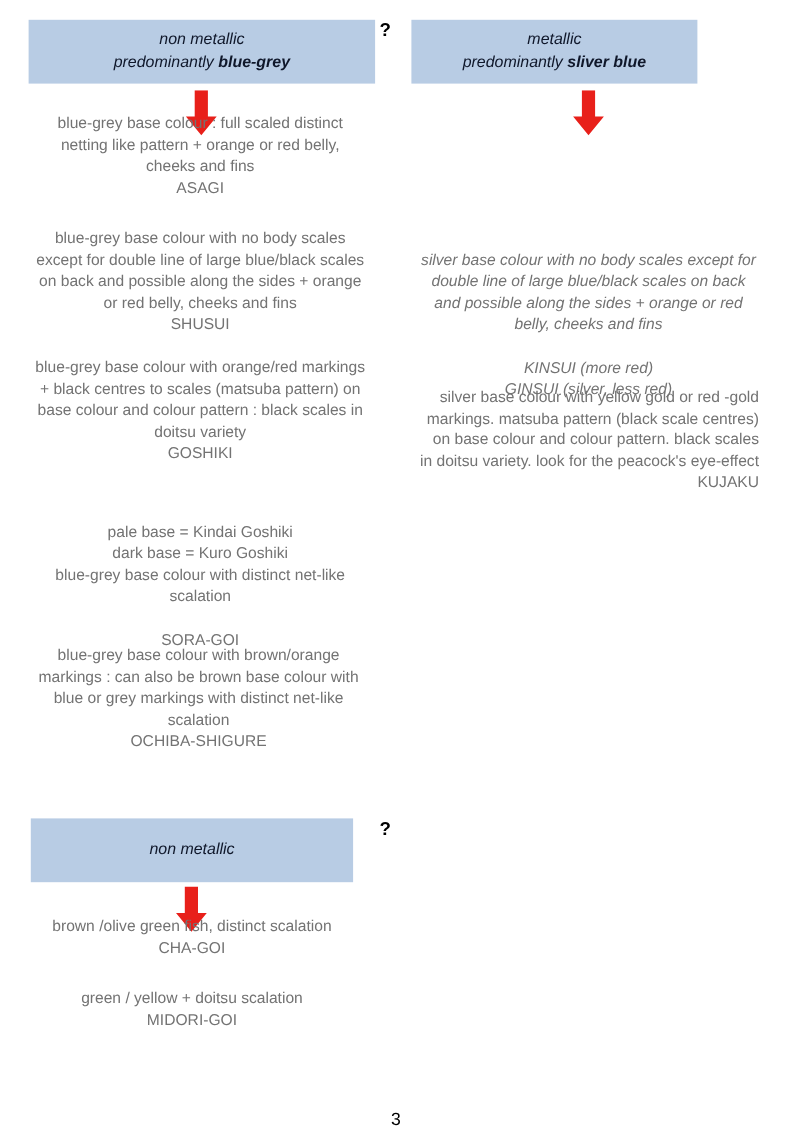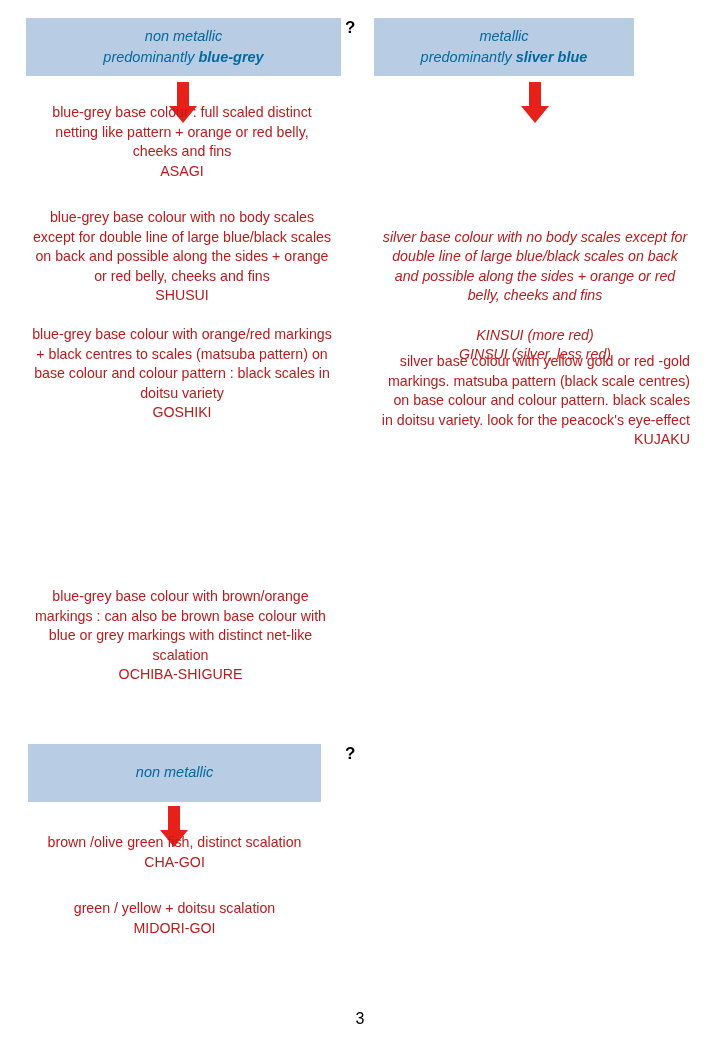--- a/index.html
+++ b/index.html
@@ -24,21 +24,21 @@
     position: absolute;
     background: #b8cce4;
     display: flex;
     flex-direction: column;
     align-items: center;
     justify-content: center;
     text-align: center;
     font-style: italic;
     font-size: 14.5px;
     line-height: 1.45;
-    color: #0369a1;
+    color: #0f172a;
   }
   .header-box .line2 b {
     font-style: italic;
     font-weight: bold;
   }
   .qmark {
     position: absolute;
     font-weight: bold;
     font-size: 17px;
     color: #000;
@@ -46,21 +46,21 @@
   .arrow {
     position: absolute;
     width: 30px;
     height: 42px;
   }
   .text-block {
     position: absolute;
     text-align: center;
     font-size: 14.2px;
     line-height: 1.38;
-    color: #b91c1c;
+    color: #737373;
   }
   .page-number {
     position: absolute;
     left: 0;
     width: 720px;
     text-align: center;
     font-size: 16px;
     color: #000;
   }
 </style>
@@ -101,20 +101,26 @@
   <div class="text-block" style="left:32px; top:208px; width:300px;">
     <div>blue-grey base colour with no body scales except for double line of large blue/black scales on back and possible along the sides + orange or red belly, cheeks and fins</div>
     <div>SHUSUI</div>
   </div>
 
   <div class="text-block" style="left:32px; top:325px; width:300px;">
     <div>blue-grey base colour with orange/red markings + black centres to scales (matsuba pattern) on base colour and colour pattern : black scales in doitsu variety</div>
     <div>GOSHIKI</div>
   </div>
 
+  <div class="text-block" style="left:32px; top:455px; width:300px; white-space:pre-line;">
+    <div>pale base = Kindai Goshiki
+dark base = Kuro Goshiki
+blue-grey base colour with distinct net-like scalation</div>
+    <div>SORA-GOI</div>
+  </div>
 
   <div class="text-block" style="left:28px; top:587px; width:305px;">
     <div>blue-grey base colour with brown/orange markings : can also be brown base colour with blue or grey markings with distinct net-like scalation</div>
     <div>OCHIBA-SHIGURE</div>
   </div>
 
   <div class="text-block" style="left:380px; top:208px; width:310px; white-space:pre-line;font-style:italic;">
     <div>silver base colour with no body scales except for double line of large blue/black scales on back and possible along the sides + orange or red belly, cheeks and fins</div>
     <div>KINSUI (more red)
 GINSUI (silver, less red)</div>

